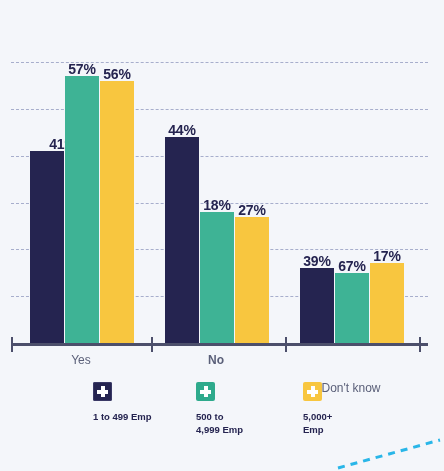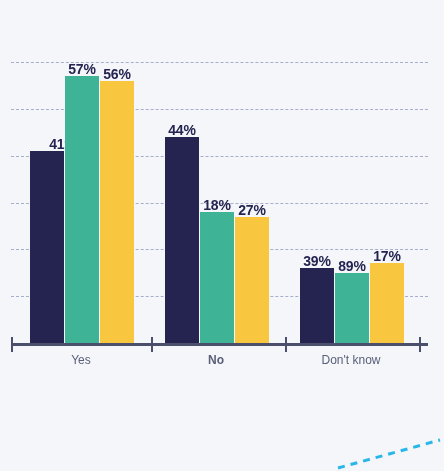--- a/index.html
+++ b/index.html
@@ -180,38 +180,54 @@
         <div class="bar-label" style="left: 94px; width: 46px; top: 65.7333px;">56%</div>
         <div class="bar navy" title="No — 1 to 499 Emp: 44%" style="left: 165px; width: 34px; height: 206.067px; bottom: 2px;"></div>
         <div class="bar-label" style="left: 159px; width: 46px; top: 121.933px;">44%</div>
         <div class="bar teal" title="No — 500 to 4,999 Emp: 28%" style="left: 200px; width: 34px; height: 131.133px; bottom: 2px;"></div>
         <div class="bar-label" style="left: 194px; width: 46px; top: 196.867px;">18%</div>
         <div class="bar yellow" title="No — 5,000+ Emp: 27%" style="left: 235px; width: 34px; height: 126.45px; bottom: 2px;"></div>
         <div class="bar-label" style="left: 229px; width: 46px; top: 201.55px;">27%</div>
         <div class="bar navy" title="Don't know — 1 to 499 Emp: 16%" style="left: 300px; width: 34px; height: 74.9333px; bottom: 2px;"></div>
         <div class="bar-label" style="left: 294px; width: 46px; top: 253.067px;">39%</div>
         <div class="bar teal" title="Don't know — 500 to 4,999 Emp: 15%" style="left: 335px; width: 34px; height: 70.25px; bottom: 2px;"></div>
-        <div class="bar-label" style="left: 329px; width: 46px; top: 257.75px;">89%</div>
+        <div class="bar-label" style="left: 329px; width: 46px; top: 257.75px;">67%</div>
         <div class="bar yellow" title="Don't know — 5,000+ Emp: 17%" style="left: 370px; width: 34px; height: 79.6167px; bottom: 2px;"></div>
         <div class="bar-label" style="left: 364px; width: 46px; top: 248.383px;">17%</div>
       </div>
   </div>
 
   <div class="axis-line"></div>
   <div id="axis-ticks">
       <div class="axis-tick" style="left: 11px;"></div>
       <div class="axis-tick" style="left: 151px;"></div>
       <div class="axis-tick" style="left: 285px;"></div>
       <div class="axis-tick" style="left: 419px;"></div>
     </div>
   <div id="cat-labels">
       <div class="cat-label" style="left: 36px; width: 90px;">Yes</div>
       <div class="cat-label" style="left: 171px; width: 90px; font-weight: bold;">No</div>
-      <div class="cat-label" style="left: 306px; width: 90px;">Don't know</div>
+      <div class="cat-label" style="left: 306px; width: 90px; margin-top: 28px;">Don't know</div>
     </div>
 
+  <div class="legend" id="legend">
+      <div class="legend-item" style="left: 93px;">
+        <span class="swatch navy"></span>
+        <div class="legend-label">1 to 499 Emp</div>
+      </div>
+      <div class="legend-item" style="left: 196px;">
+        <span class="swatch teal"></span>
+        <div class="legend-label">500 to
+4,999 Emp</div>
+      </div>
+      <div class="legend-item" style="left: 303px;">
+        <span class="swatch yellow"></span>
+        <div class="legend-label">5,000+
+Emp</div>
+      </div>
+    </div>
 
 
   <svg class="deco-dashes" viewBox="0 0 110 34">
     <line x1="4" y1="31" x2="106" y2="3" stroke="#29b6e8" stroke-width="3" stroke-dasharray="7 6" stroke-linecap="butt"></line>
   </svg>
 
 </div>
 
 </body></html>

